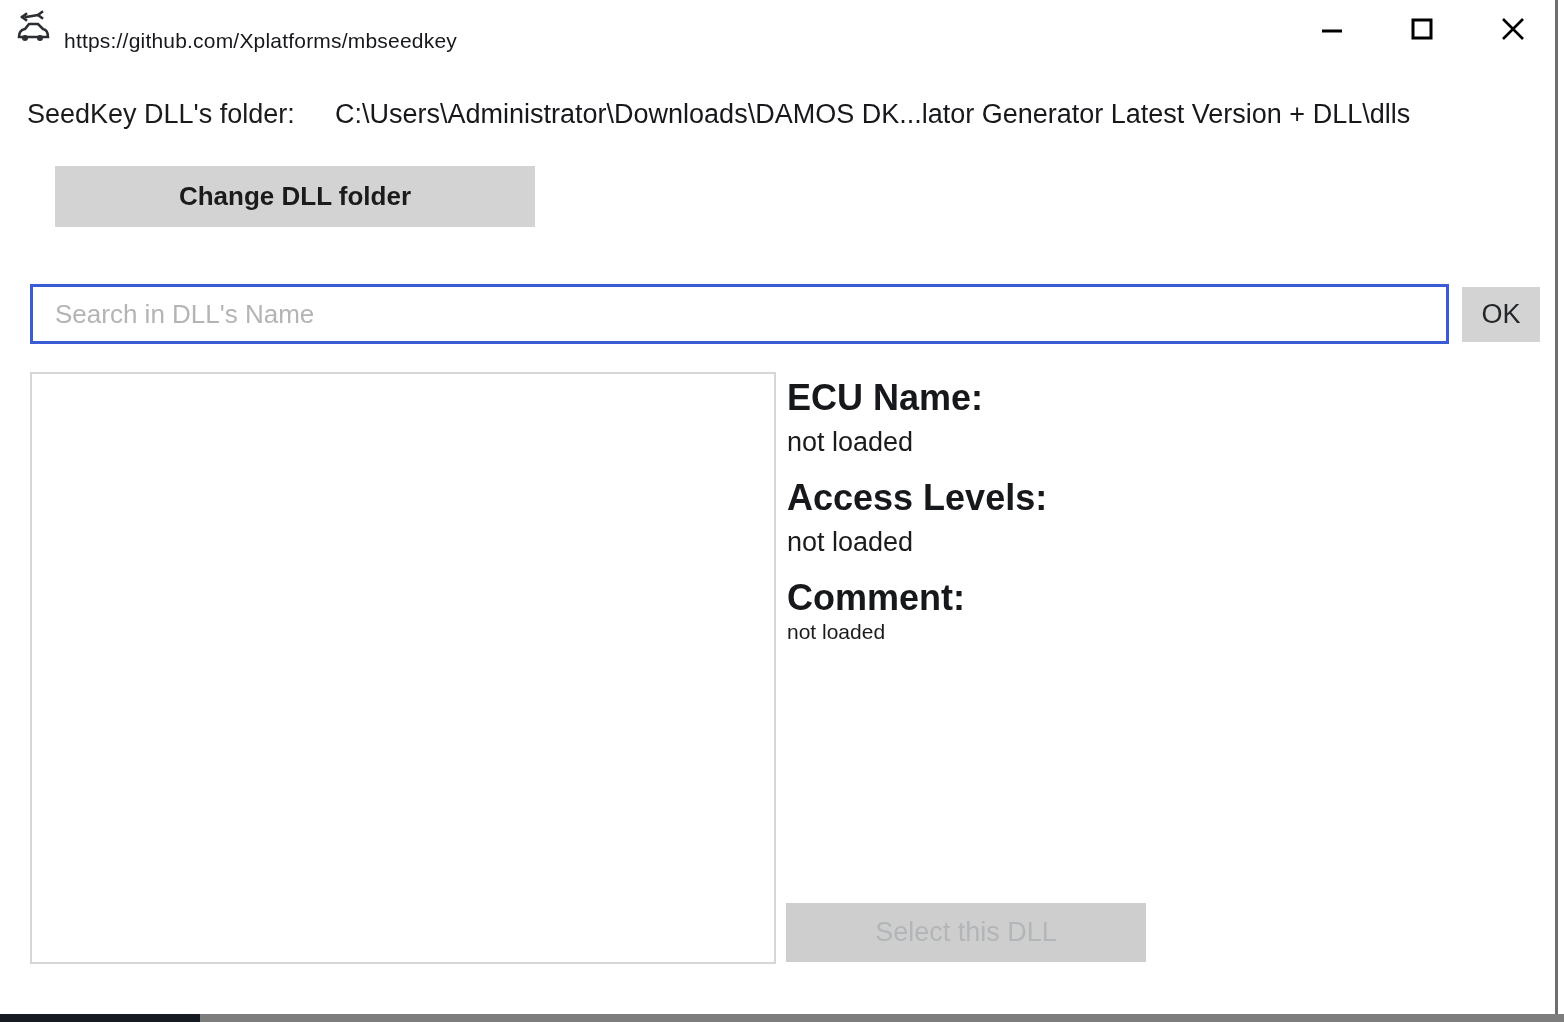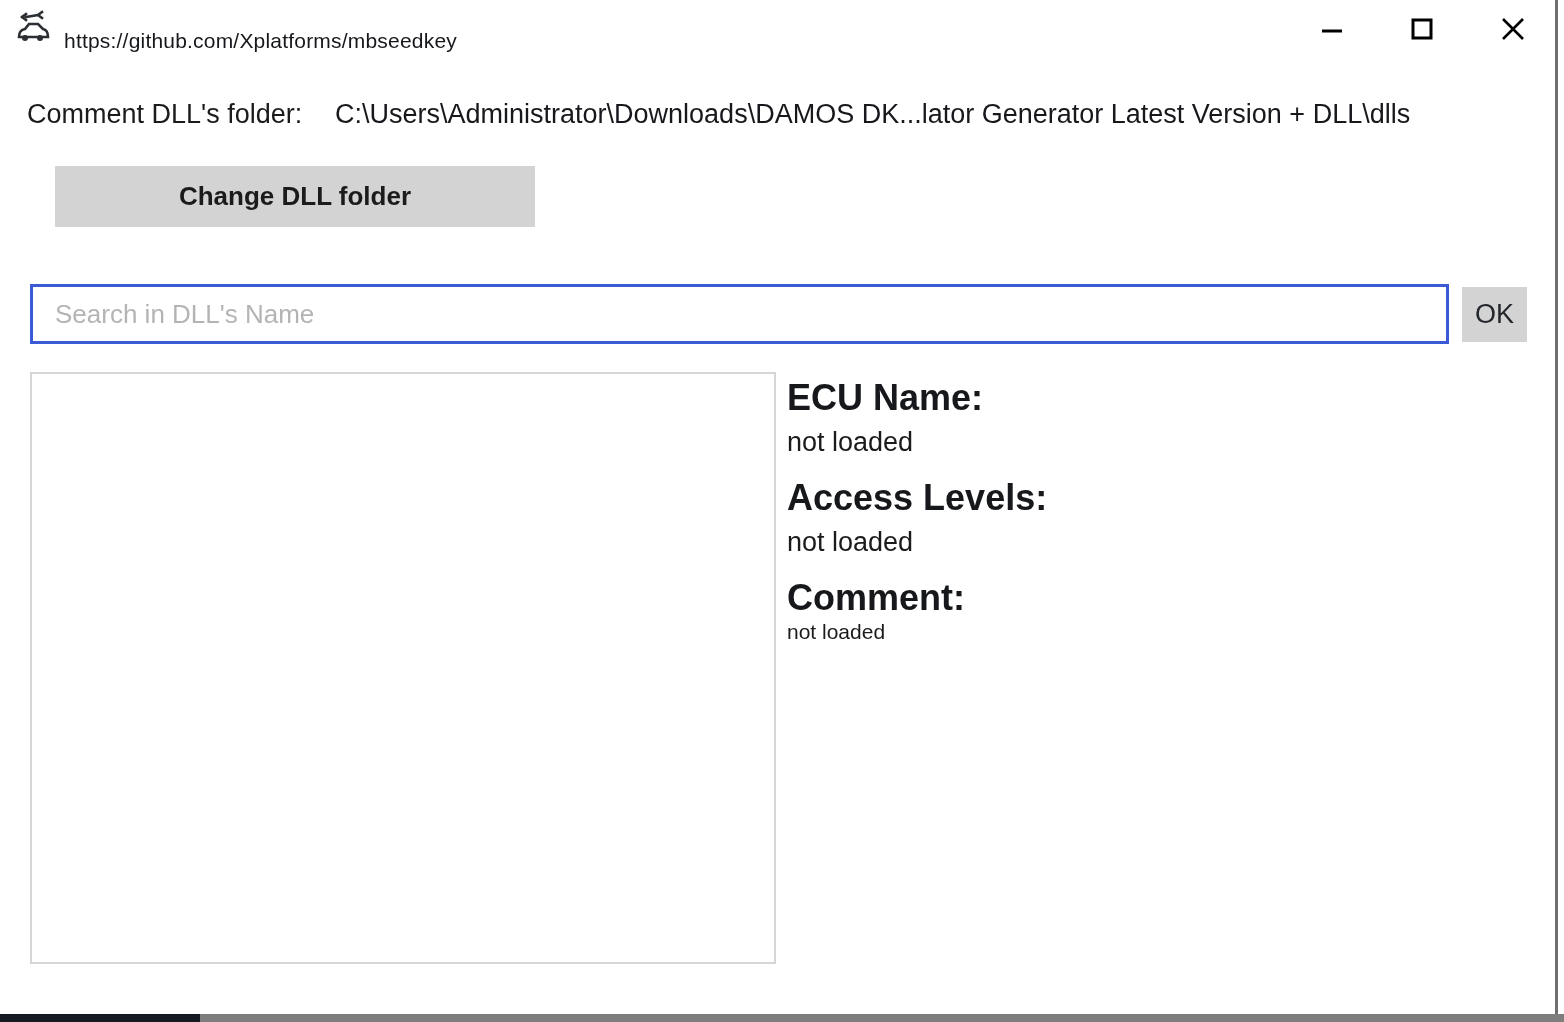--- a/index.html
+++ b/index.html
@@ -68,21 +68,21 @@
     border: 3px solid #3b5bd6;
     background: #ffffff;
     padding: 0 22px;
     font-family: "Liberation Sans", sans-serif;
     font-size: 26px; color: #1b1b1b;
     outline: none;
   }
   .search-input::placeholder { color: #b4b4b4; opacity: 1; }
   .ok-btn {
     position: absolute; left: 1462px; top: 287px;
-    width: 65px; height: 55px;
+    width: 78px; height: 55px;
     background: #d3d3d3; border: none;
     font-family: "Liberation Sans", sans-serif;
     font-size: 27px; color: #23262a;
     cursor: pointer;
   }
   
   .dll-list {
     position: absolute; left: 30px; top: 372px;
     width: 746px; height: 592px;
     background: #ffffff;
@@ -158,38 +158,39 @@
           <rect x="3" y="3" width="18" height="18" fill="none" stroke="#000" stroke-width="3"></rect>
         </svg>
     </button>
     <button class="win-btn close" aria-label="close">
       <svg width="26" height="26" viewBox="0 0 26 26">
           <path d="M3 3 L23 23 M23 3 L3 23" stroke="#000" stroke-width="2.6"></path>
         </svg>
     </button>
   </div>
 
-  <span class="folder-label">Comment DLL's folder:</span>
+  <span class="folder-label">SeedKey DLL's folder:</span>
   <span class="folder-path">C:\Users\Administrator\Downloads\DAMOS DK...lator Generator Latest Version + DLL\dlls</span>
 
   <button class="change-btn">Change DLL folder</button>
 
   <input class="search-input" type="text" placeholder="Search in DLL's Name" style="">
   <button class="ok-btn">OK</button>
 
   <div class="dll-list"></div>
 
   <span class="detail-label ecu-label">ECU Name:</span>
   <span class="detail-value ecu-value">not loaded</span>
 
   <span class="detail-label access-label">Access Levels:</span>
   <span class="detail-value access-value">not loaded</span>
 
   <span class="detail-label comment-label">Comment:</span>
   <span class="detail-value comment-value">not loaded</span>
 
+  <button class="select-btn" disabled="">Select this DLL</button>
 
   <div class="right-border"></div>
   <div class="bottom-bar">
     <div class="bottom-bar-dark"></div>
   </div>
 
 </div>
 
 </body></html>

